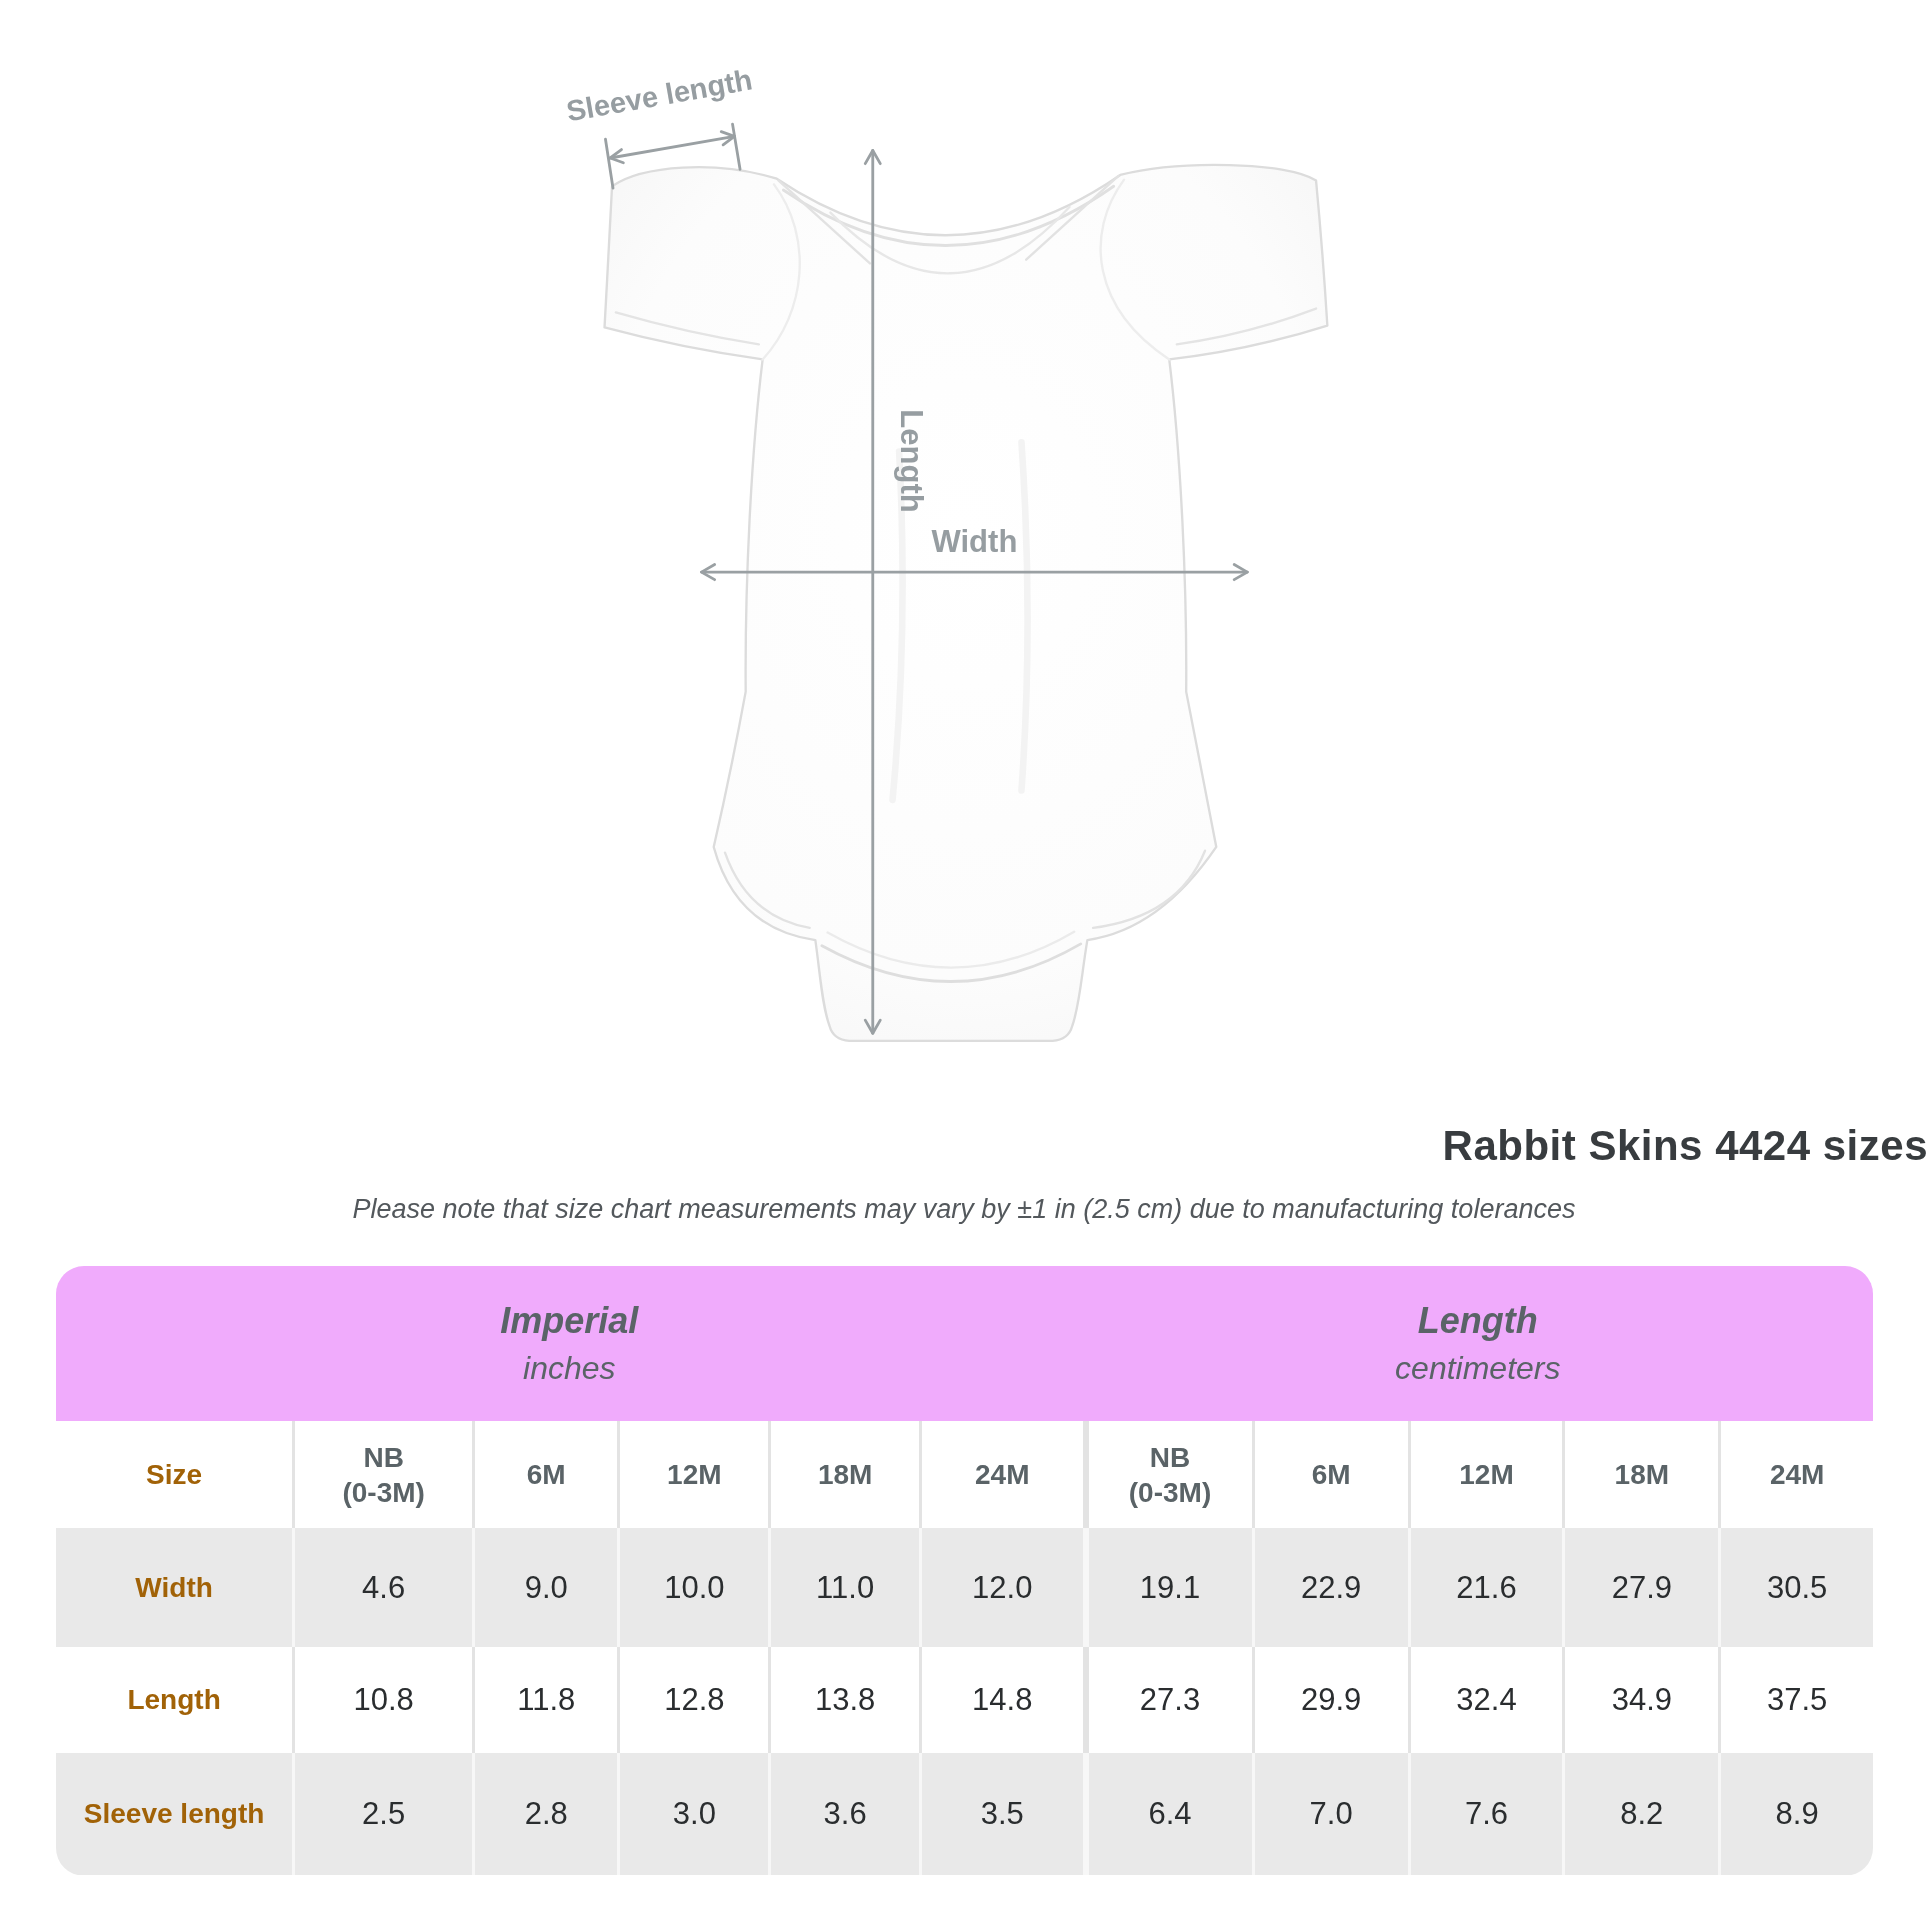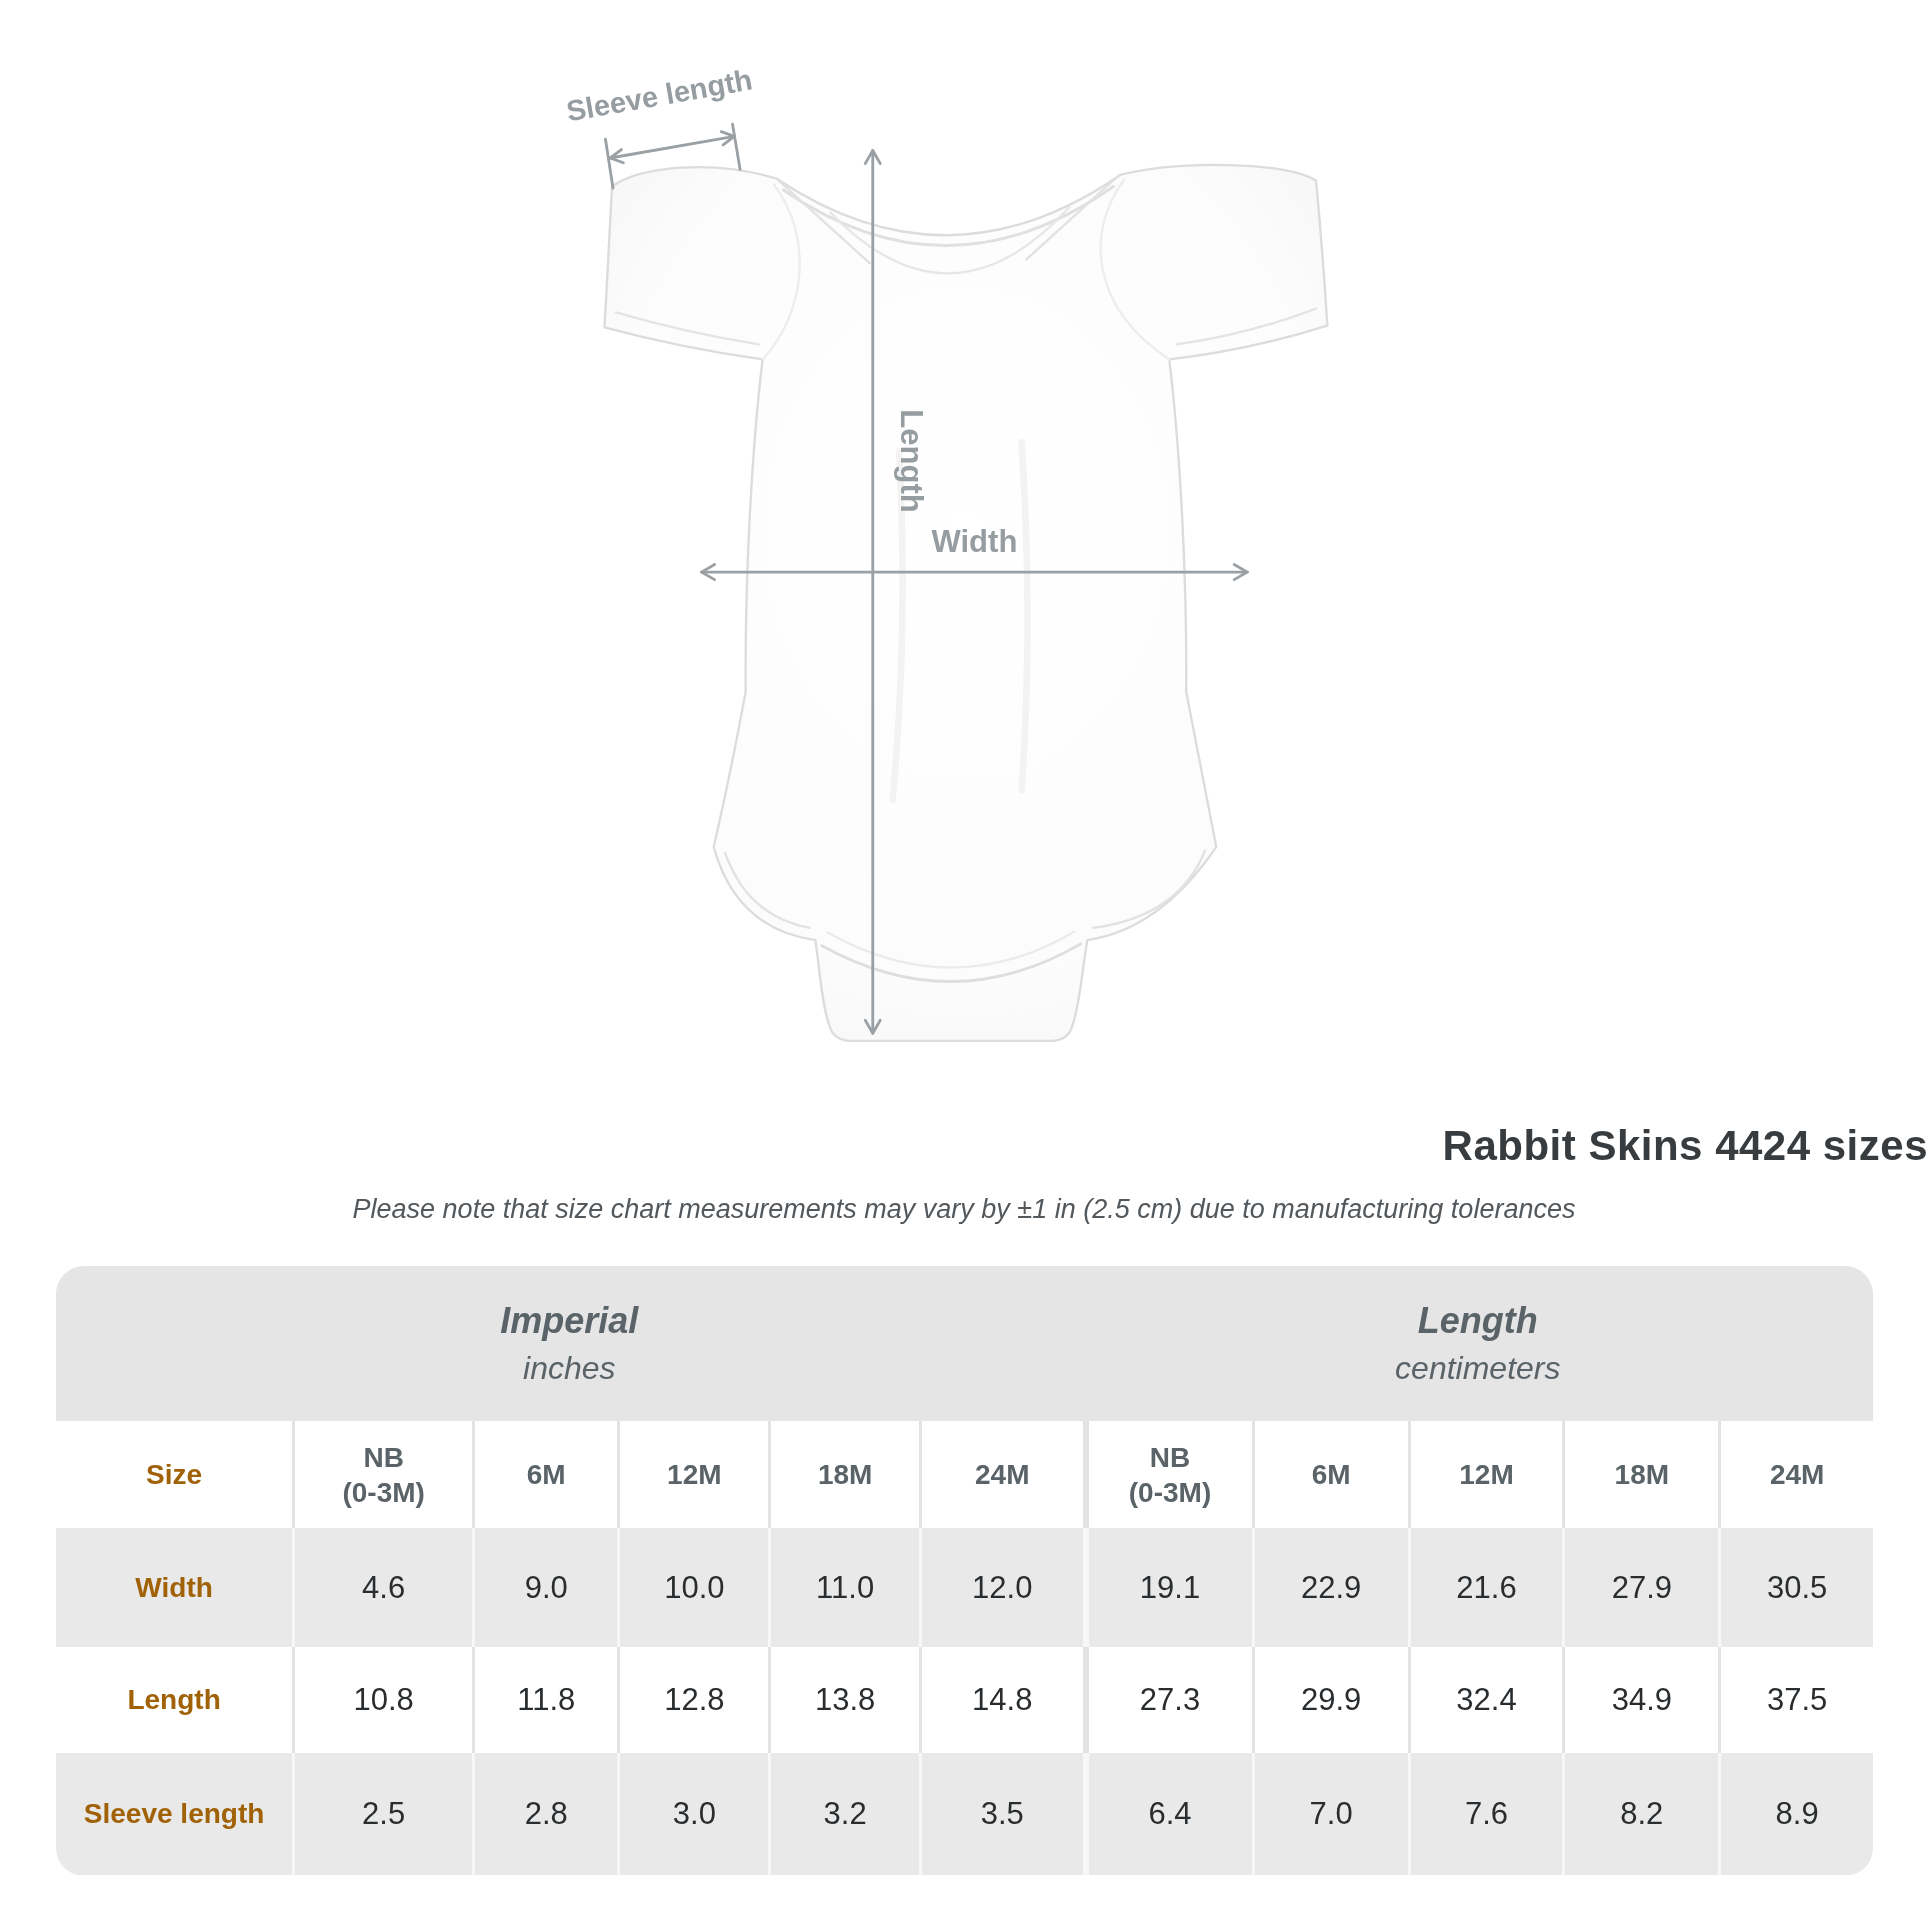--- a/index.html
+++ b/index.html
@@ -14,21 +14,21 @@
 
   
   .page-title{position:absolute;left:0;top:1122px;width:1928px;text-align:right;
     font-size:42px;font-weight:bold;color:#383c3f;letter-spacing:0.5px;}
   .page-note{position:absolute;left:0;top:1194px;width:1928px;text-align:center;
     font-size:27px;font-style:italic;color:#53585c;}
 
   
   .tablewrap{position:absolute;left:56px;top:1266px;width:1817px;height:610px;
     border-radius:28px;overflow:hidden;background:#ffffff;}
-  .groupband{height:155px;background:#e5e5e5;display:flex;}
+  .groupband{height:155px;background:#f0abfc;display:flex;}
   .grouphalf{display:flex;flex-direction:column;align-items:center;justify-content:center;gap:8.5px;}
   .grouphalf.imp{width:56.5%;}
   .grouphalf.met{width:43.5%;}
   .group-label{font-size:36px;font-weight:bold;font-style:italic;color:#5a6367;}
   .group-unit{font-size:32px;font-style:italic;color:#5a6367;}
 
   .grid{display:grid;width:100%;
     grid-template-columns:13% 9.9% 8% 8.3% 8.3% 9% 9.3% 8.6% 8.5% 8.6% 8.5%;
     grid-template-rows:107px 119px 106px 122px;}
   .cell{display:flex;align-items:center;justify-content:center;}
@@ -168,21 +168,21 @@
       <div class="cell rw sep sepm val">27.3</div>
       <div class="cell rw sep val">29.9</div>
       <div class="cell rw sep val">32.4</div>
       <div class="cell rw sep val">34.9</div>
       <div class="cell rw sep val">37.5</div>
 
       <div class="cell rg lab">Sleeve length</div>
       <div class="cell rg sep val">2.5</div>
       <div class="cell rg sep val">2.8</div>
       <div class="cell rg sep val">3.0</div>
-      <div class="cell rg sep val">3.2</div>
+      <div class="cell rg sep val">3.6</div>
       <div class="cell rg sep val">3.5</div>
       <div class="cell rg sep sepm val">6.4</div>
       <div class="cell rg sep val">7.0</div>
       <div class="cell rg sep val">7.6</div>
       <div class="cell rg sep val">8.2</div>
       <div class="cell rg sep val">8.9</div>
     </div>
   </div>
 
 </div>

